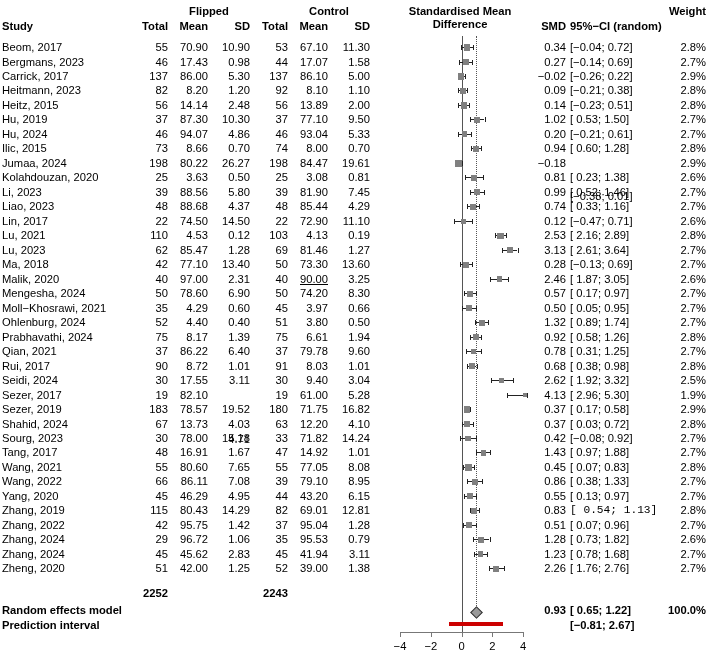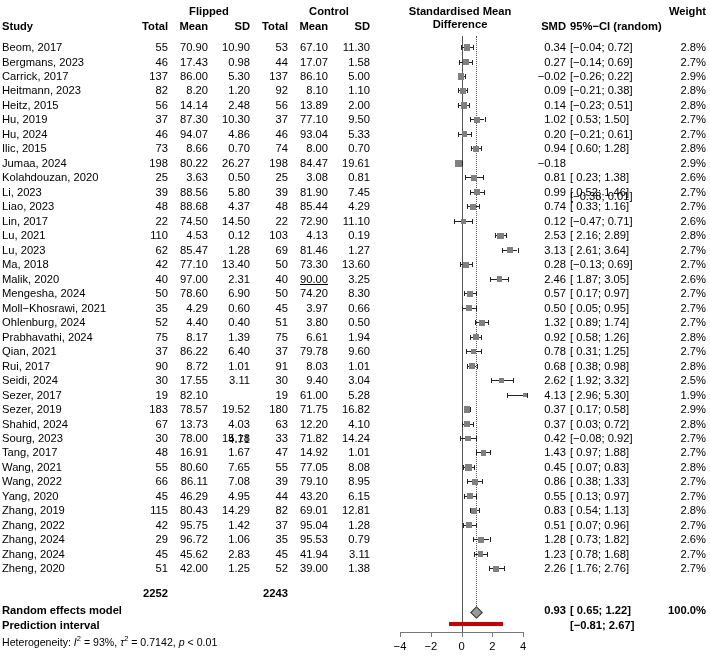--- a/index.html
+++ b/index.html
@@ -476,21 +476,21 @@
       <div class="cell col-ci" style="top: 489.9px;">[ 0.13; 0.97]</div>
       <div class="cell col-wt" style="top: 489.9px;">2.7%</div>
       <div class="cell col-study" style="top: 504.4px;">Zhang, 2019</div>
       <div class="cell col-t1" style="top: 504.4px;">115</div>
       <div class="cell col-m1" style="top: 504.4px;">80.43</div>
       <div class="cell col-s1" style="top: 504.4px;">14.29</div>
       <div class="cell col-t2" style="top: 504.4px;">82</div>
       <div class="cell col-m2" style="top: 504.4px;">69.01</div>
       <div class="cell col-s2" style="top: 504.4px;">12.81</div>
       <div class="cell col-smd" style="top: 504.4px;">0.83</div>
-      <div class="cell col-ci" style="top: 504.4px;">[ 0.54; 1.13]</div>
+      <div class="cell col-ci" style="top: 504.4px; font-family: Liberation Mono, monospace;">[ 0.54; 1.13]</div>
       <div class="cell col-wt" style="top: 504.4px;">2.8%</div>
       <div class="cell col-study" style="top: 518.8px;">Zhang, 2022</div>
       <div class="cell col-t1" style="top: 518.8px;">42</div>
       <div class="cell col-m1" style="top: 518.8px;">95.75</div>
       <div class="cell col-s1" style="top: 518.8px;">1.42</div>
       <div class="cell col-t2" style="top: 518.8px;">37</div>
       <div class="cell col-m2" style="top: 518.8px;">95.04</div>
       <div class="cell col-s2" style="top: 518.8px;">1.28</div>
       <div class="cell col-smd" style="top: 518.8px;">0.51</div>
       <div class="cell col-ci" style="top: 518.8px;">[ 0.07; 0.96]</div>
@@ -697,17 +697,14 @@
   <div class="sum col-t2" style="top:587px;">2243</div>
 
   <div class="sum" style="left:2px;top:604px;">Random effects model</div>
   <div class="sum" style="left:2px;top:619px;">Prediction interval</div>
 
   <div class="sum col-smd" style="top:604px;">0.93</div>
   <div class="sum col-ci" style="top:604px;">[ 0.65; 1.22]</div>
   <div class="sum col-wt" style="top:604px;">100.0%</div>
   <div class="sum col-ci" style="top:619px;">[−0.81; 2.67]</div>
 
-  <div id="het">
-    <span>Heterogeneity: </span><i>I</i><sup>2</sup><span> = 93%, </span><i>τ</i><sup>2</sup><span> = 0.7142, </span><i>p</i><span> &lt; 0.01</span>
-  </div>
 
 </div>
 
 </body></html>

